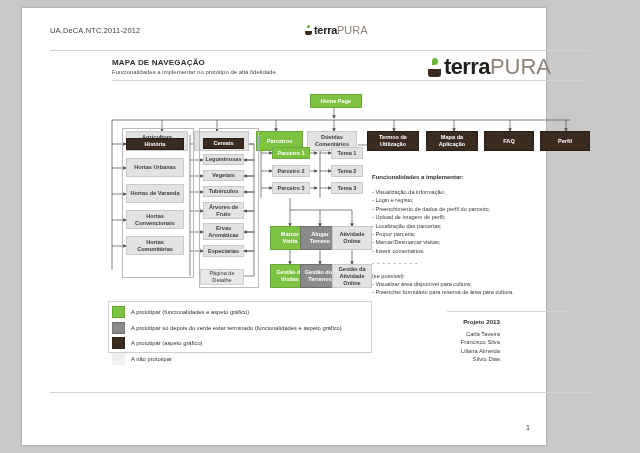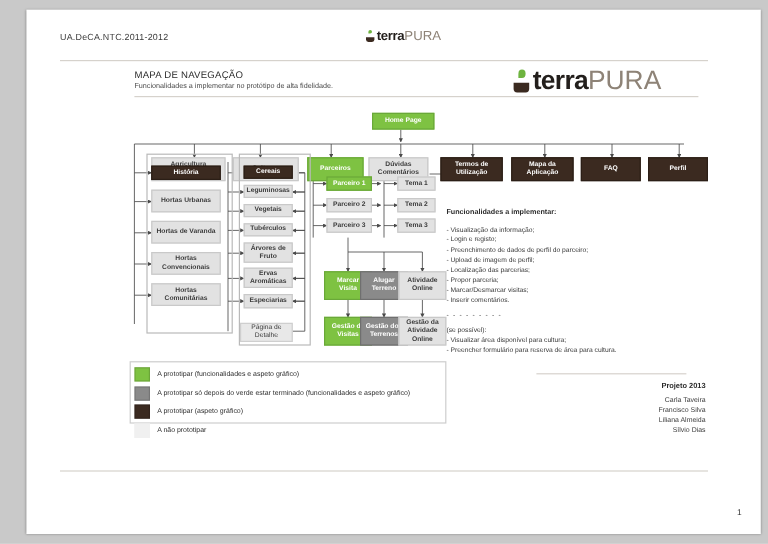--- a/index.html
+++ b/index.html
@@ -7,21 +7,21 @@
     background: #c9c9c9;
   }
   body {
     width: 640px; height: 453px;
     font-family: "Liberation Sans", sans-serif;
     overflow: hidden;
   }
   #page {
     position: absolute;
     left: 22px; top: 8px;
-    width: 612px; height: 437px;
+    width: 524px; height: 437px;
     background: #ffffff;
     box-shadow: 0 0 2px rgba(0,0,0,.35);
   }
   .doc-header {
     position: absolute; left: 28px; top: 18px;
     font-size: 7.4px; color: #3a3a3a; letter-spacing: .2px;
   }
   .logo-top {
     position: absolute; left: 283px; top: 16px;
     display: flex; align-items: center;
@@ -36,21 +36,21 @@
   }
   .logo-pot .pot {
     position:absolute; left: 0px; bottom: 0px;
     width: 7px; height: 4px; background: #3b2a20;
     border-radius: 0 0 2px 2px;
   }
   .logo-terra { font-size: 11px; font-weight: bold; color: #231f1c; letter-spacing: -0.3px;}
   .logo-pura { font-size: 11px; font-weight: normal; color: #8e8377; letter-spacing: 0px;}
 
   .title-block { position: absolute; left: 90px; top: 50px; }
-  .title-main { font-size: 8px; font-weight: normal; color: #2d2d2d; letter-spacing: .2px;}
+  .title-main { font-size: 8px; font-weight: bold; color: #2d2d2d; letter-spacing: .2px;}
   .title-sub { font-size: 6px; color: #4a4a4a; margin-top: 2px; }
 
   .logo-big {
     position: absolute; left: 406px; top: 46px;
     display: flex; align-items: center;
   }
   .logo-big .logo-pot { width: 13px; height: 19px; margin-right: 3px;}
   .logo-big .logo-pot .leaf { left: 4px; top: 0px; width: 6px; height: 7px;}
   .logo-big .logo-pot .pot { width: 13px; height: 8px; border-radius: 0 0 3px 3px;}
   .logo-big .logo-terra { font-size: 22px; letter-spacing: -0.6px;}

